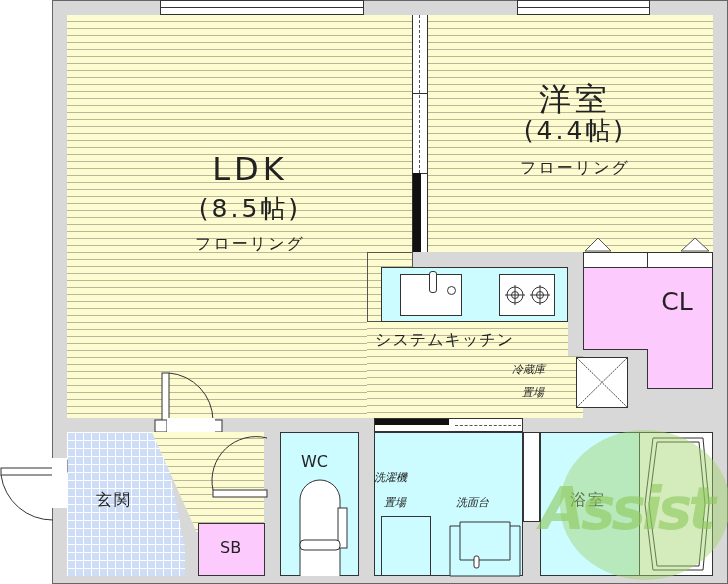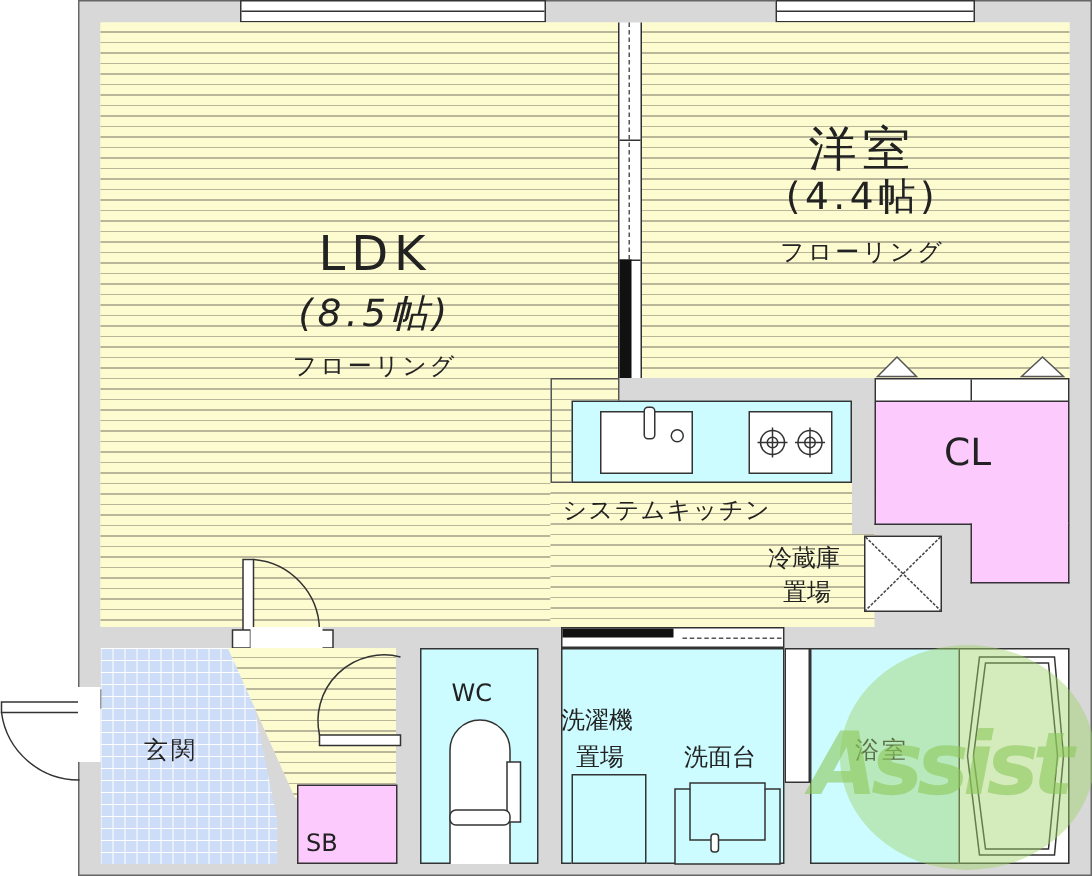--- a/index.html
+++ b/index.html
@@ -9,21 +9,21 @@
   .floor{background-color:#fdfbd0;background-image:repeating-linear-gradient(to bottom,#fdfbd0 0px,#fdfbd0 6px,#b9b69a 6px,#b9b69a 7px);}
   .tile{background-color:#cddcf7;background-image:linear-gradient(to right,#fff 1px,transparent 1px),linear-gradient(to bottom,#fff 1px,transparent 1px);background-size:8px 8px;}
   .cyan{background:#ccfcff;}
   .pink{background:#fccafd;}
   .white{background:#fff;}
   .bord{border:1px solid #333;}
   .label{position:absolute;text-align:center;white-space:nowrap;color:#222;}
   .big{font-size:32px;letter-spacing:4px;}
   .med{font-size:25px;letter-spacing:3px;}
   .sm{font-size:16px;letter-spacing:2px;}
-  .xs{font-size:16px;}
+  .xs{font-size:11px;font-style:italic;}
   svg{position:absolute;overflow:visible;}
 </style>
 </head>
 <body>
 
 <div class="abs wall" style="left:52px;top:0;width:676px;height:584px;border:1px solid #666;"></div>
 
 <div class="abs white bord" style="left:160px;top:0;width:204px;height:15px;">
     <div style="border-bottom:1px solid #333;height:6px;"></div>
   </div>
@@ -71,53 +71,53 @@
 <div class="abs white bord" style="left:583px;top:252px;width:130px;height:16px;">
   <div style="position:absolute;left:63px;top:0;height:14px;border-left:1px solid #333;"></div>
 </div>
 <svg style="left:583px;top:234px;" width="130" height="18">
   <polygon points="2,17 15,4 28,17" fill="#fff" stroke="#555"></polygon>
   <polygon points="98,17 112,4 126,17" fill="#fff" stroke="#555"></polygon>
 </svg>
 <div class="abs pink" style="left:583px;top:268px;width:130px;height:82px;border:1px solid #333;border-bottom:none;border-top:none;"></div>
 <div class="abs pink" style="left:647px;top:349px;width:66px;height:40px;border:1px solid #333;border-top:none;"></div>
 <div class="abs" style="left:583px;top:349px;width:65px;border-top:1px solid #333;"></div>
-<div class="label med" style="left:610px;top:287px;width:70px;letter-spacing:0;">CL</div>
+<div class="label med" style="left:642px;top:287px;width:70px;letter-spacing:0;">CL</div>
 
 <div class="abs white bord" style="left:576px;top:357px;width:52px;height:51px;">
   <svg width="50" height="49">
       <line x1="0" y1="0" x2="50" y2="49" stroke="#444" stroke-dasharray="2,1"></line>
       <line x1="50" y1="0" x2="0" y2="49" stroke="#444" stroke-dasharray="2,1"></line>
     </svg>
 </div>
 <div class="label xs" style="left:512px;top:362px;">冷蔵庫</div>
 <div class="label xs" style="left:522px;top:385px;">置場</div>
 
 <div class="label big" style="left:170px;top:150px;width:160px;">LDK</div>
-<div class="label med" style="left:150px;top:192px;width:200px;font-style:italic;">(8.5帖)</div>
+<div class="label med" style="left:150px;top:192px;width:200px;">(8.5帖)</div>
 <div class="label sm" style="left:150px;top:234px;width:200px;">フローリング</div>
 
 <div class="label big" style="left:500px;top:78px;width:150px;">洋室</div>
 <div class="label med" style="left:490px;top:114px;width:170px;">(4.4帖)</div>
 <div class="label sm" style="left:475px;top:158px;width:200px;">フローリング</div>
 
 <div class="label sm" style="left:375px;top:330px;letter-spacing:1px;">システムキッチン</div>
 
 <svg style="left:155px;top:365px;" width="70" height="70">
   <rect x="7" y="8" width="7" height="52" fill="#fff" stroke="#333"></rect>
   <path d="M14 8 A 48 48 0 0 1 58 55" fill="none" stroke="#333"></path>
   <rect x="0" y="55" width="12" height="12" fill="#fff" stroke="#333"></rect>
   <rect x="55" y="55" width="12" height="12" fill="#fff" stroke="#333"></rect>
 </svg>
 <div class="abs white" style="left:167px;top:418px;width:48px;height:14px;"></div>
 
 <div class="abs tile" style="left:67px;top:432px;width:118px;height:144px;clip-path:polygon(0 0,80% 0,100% 80%,100% 100%,0 100%);"></div>
 <div class="abs floor" style="left:152px;top:432px;width:112px;height:100px;clip-path:polygon(0 0,100% 0,100% 100%,40% 100%);"></div>
 <div class="abs pink bord" style="left:198px;top:523px;width:67px;height:53px;"></div>
-<div class="label sm" style="left:204px;top:538px;letter-spacing:0;margin-top:14px;">SB</div>
+<div class="label sm" style="left:220px;top:538px;letter-spacing:0;">SB</div>
 <div class="label sm" style="left:96px;top:490px;">玄関</div>
 
 <svg style="left:0;top:440px;" width="70" height="80">
   <rect x="1" y="28" width="52" height="7" fill="#fff" stroke="#333"></rect>
   <path d="M1 35 A 52 52 0 0 0 53 80" fill="none" stroke="#333"></path>
   <rect x="55" y="20" width="12" height="12" fill="#fff" stroke="#333"></rect>
 </svg>
 <div class="abs white" style="left:52px;top:458px;width:15px;height:50px;"></div>
 
 <div class="abs cyan bord" style="left:280px;top:432px;width:79px;height:144px;"></div>

